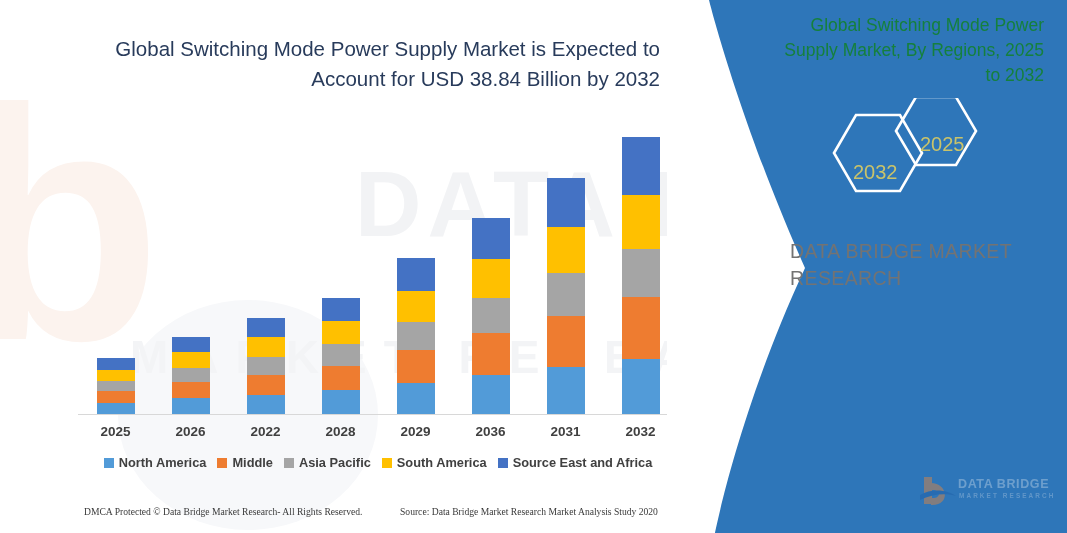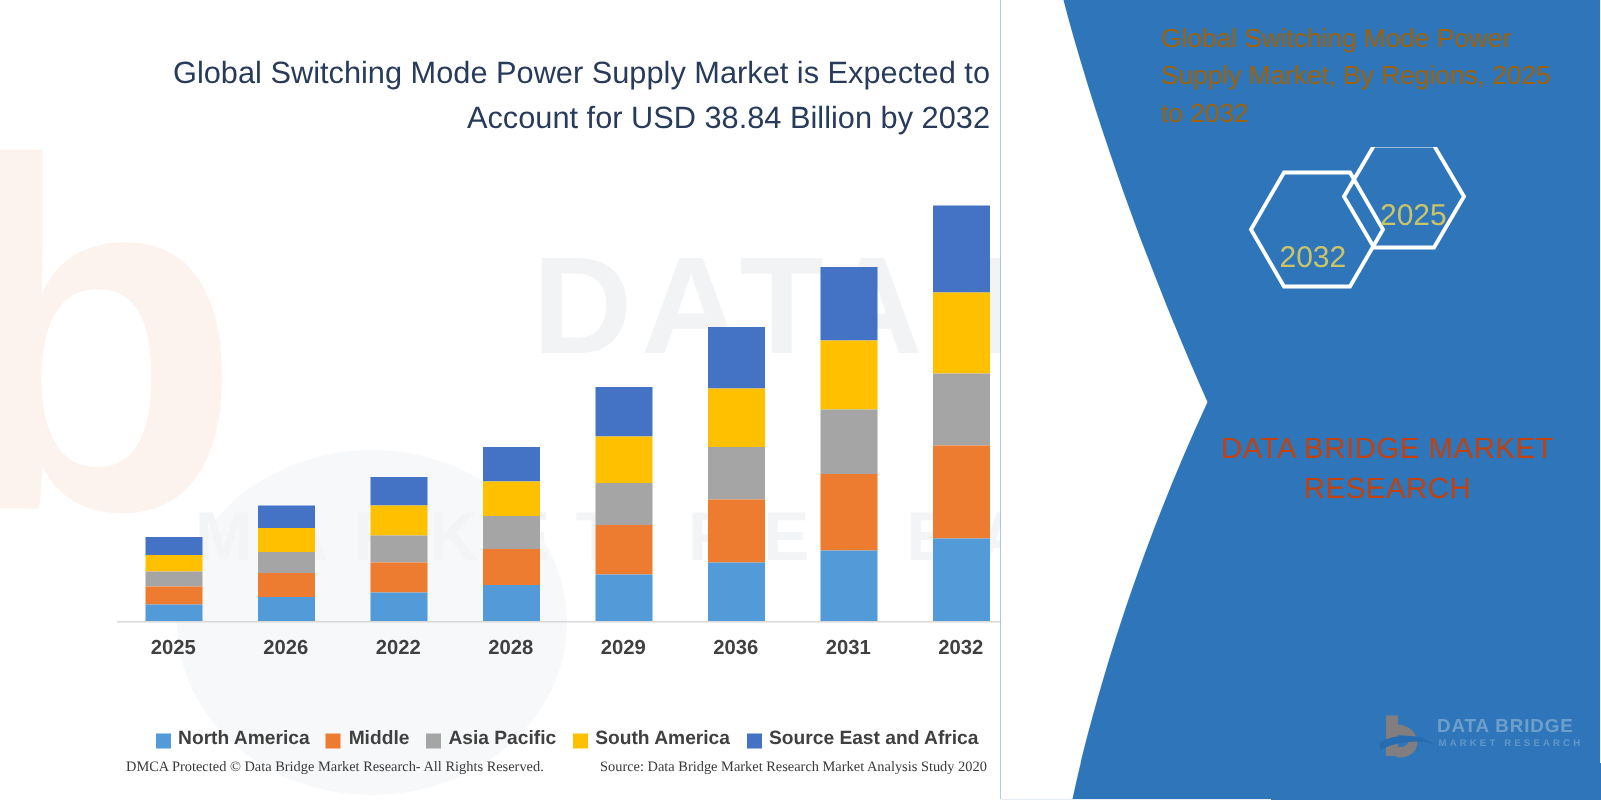--- a/index.html
+++ b/index.html
@@ -69,49 +69,49 @@
   .xlabel{
     width:62px; text-align:center;
     font-size:13.5px; font-weight:700; color:#404040;
   }
 
   
   .legend{
     position:absolute; left:78px; top:455px; width:600px;
     display:flex; justify-content:center; align-items:center; gap:11px;
   }
-  .leg-item{ display:flex; align-items:flex-end; gap:5px;margin-top:29px; }
+  .leg-item{ display:flex; align-items:center; gap:5px; }
   .leg-sw{ width:10px; height:10px; display:inline-block; }
   .leg-lbl{ font-size:12.8px; font-weight:700; color:#404040; white-space:nowrap; }
 
   
   .footer{
     position:absolute; left:0; top:506px; width:700px;
     font-family:"Liberation Serif", serif; font-size:9.6px; color:#3A3A3A;
   }
   .f-left{ position:absolute; left:84px; top:0; white-space:nowrap; }
   .f-right{ position:absolute; left:400px; top:0; white-space:nowrap; }
 
   
   .panel-title{
     position:absolute; right:23px; top:13px; width:270px;
-    color:#a16207;
+    text-align:right; color:#15803d;
     font-size:17.5px; line-height:25px; font-weight:400;
   }
   .hex-wrap{ position:absolute; left:824px; top:98px; width:160px; height:110px; }
   .hex-label{
     position:absolute; color:#C9C36A; font-size:20px; font-weight:400;
   }
   .hex-2025-lbl{ left:96px; top:35px; }
   .hex-2032-lbl{ left:29px; top:63px; }
 
   .brand{
     position:absolute; left:790px; top:238px; width:270px;
-    text-align:center; color:#c2410c;
-    font-size:19.5px; line-height:27px; font-weight:400; letter-spacing:.4px;margin-top:48px;
+    text-align:left; color:#737373;
+    font-size:19.5px; line-height:27px; font-weight:400; letter-spacing:.4px;
   }
 
   
   .logo-wm{ position:absolute; left:918px; top:474px; width:140px; height:40px; opacity:.45; }
   .logo-txt{
     position:absolute; left:40px; top:3px;
     color:#E9EEF4; font-size:12.5px; font-weight:700; letter-spacing:.6px;
     white-space:nowrap; opacity:.75;
   }
   .logo-sub{

